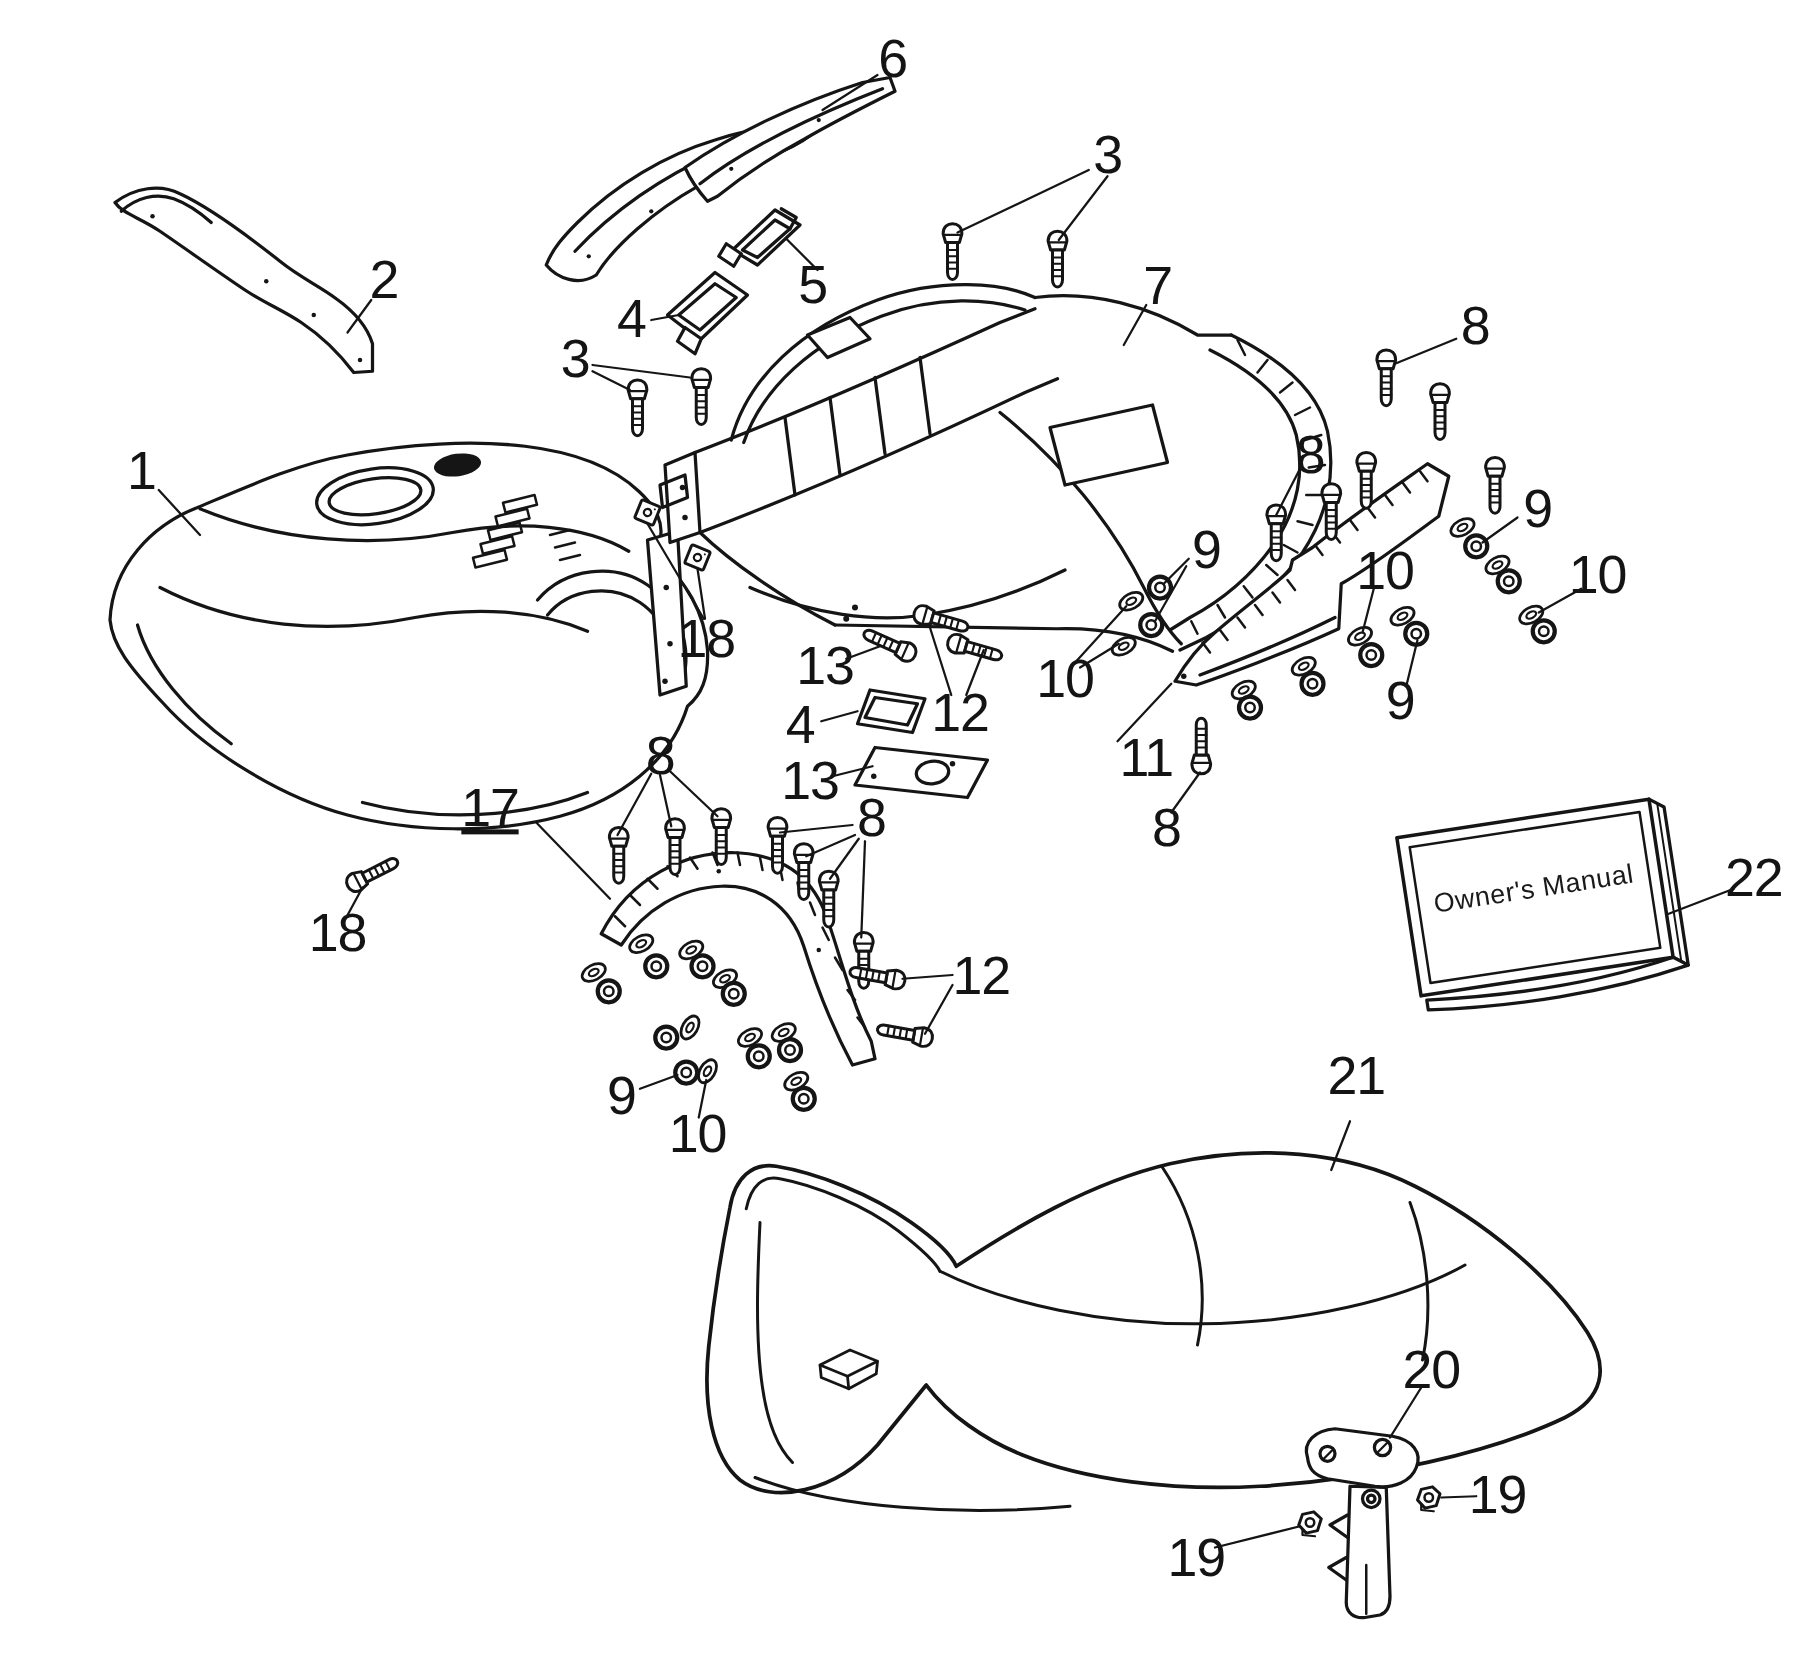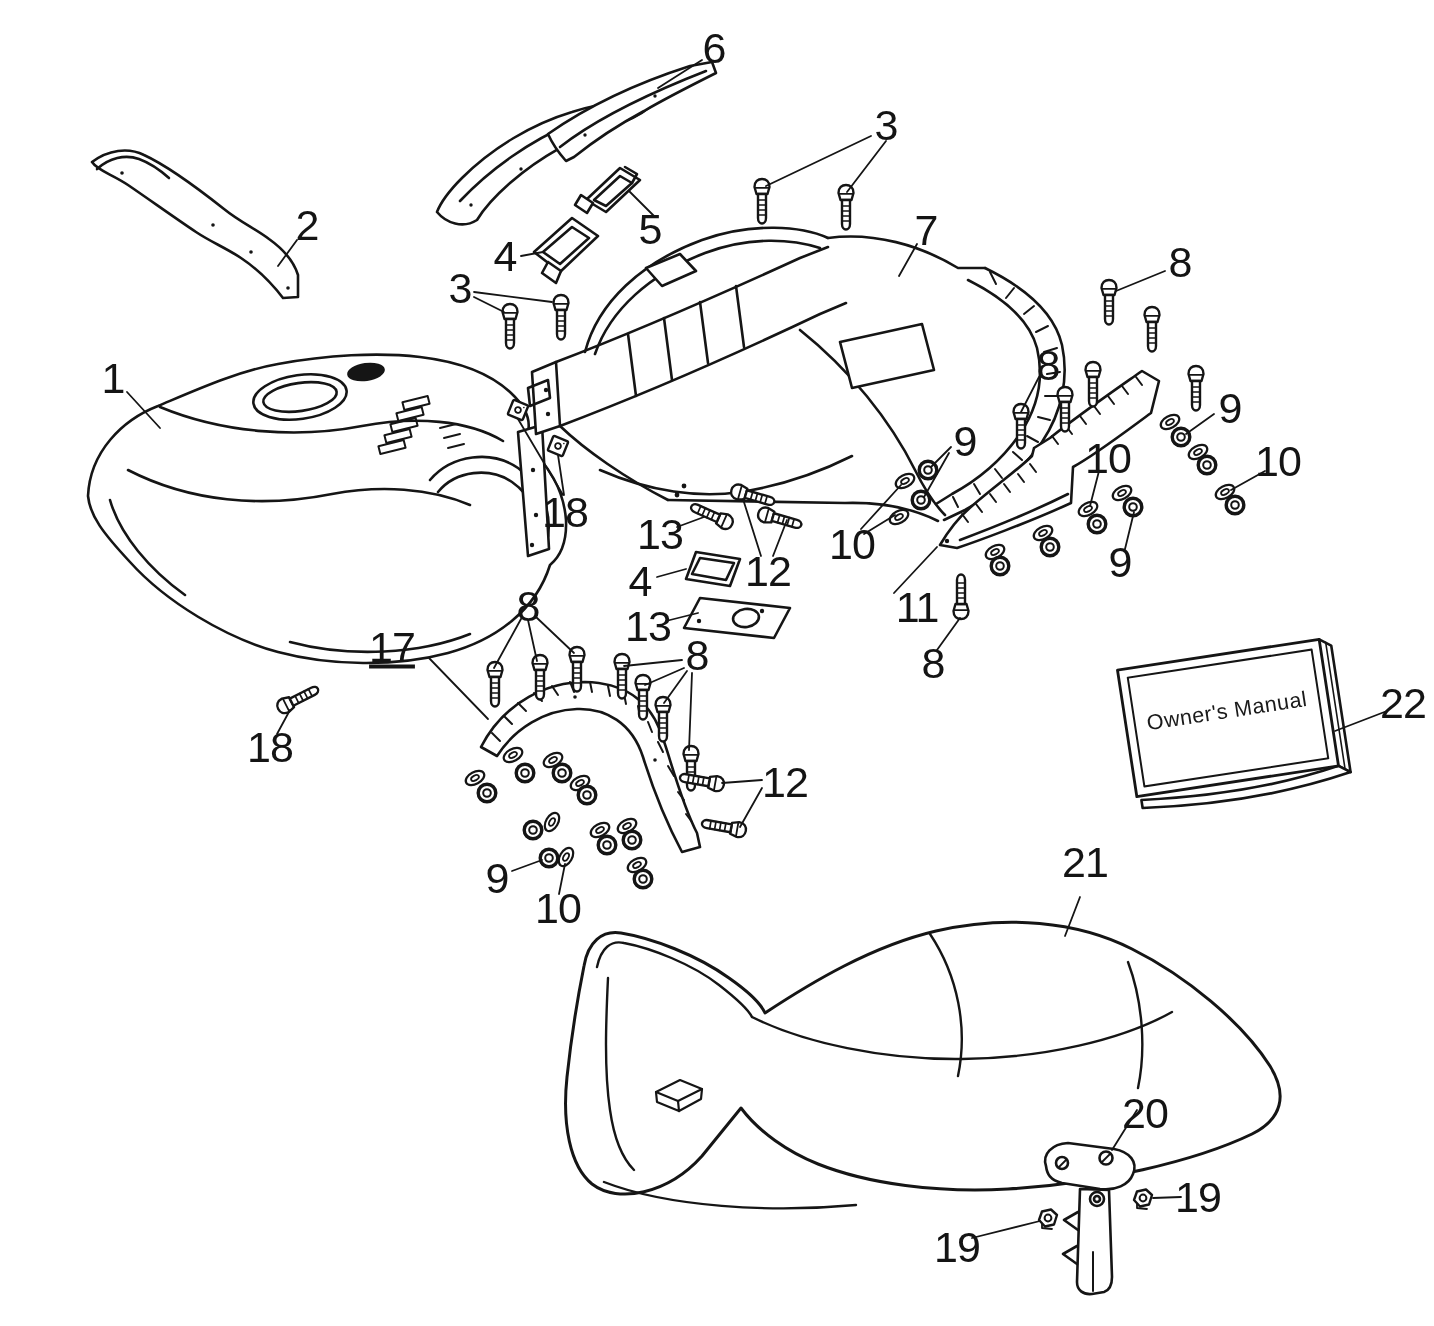--- a/index.html
+++ b/index.html
@@ -406,17 +406,17 @@
   <div class="co" style="left: 768px; top: 571px;">12</div>
   <div class="co" style="left: 785px; top: 782px;">12</div>
   <div class="co" style="left: 648px; top: 626px; text-align: right;">13</div>
   <div class="co" style="left: 640px; top: 581px;">4</div>
   <div class="co" style="left: 660px; top: 534px;">13</div>
   <div class="co" style="left: 565px; top: 512px;">18</div>
   <div class="co" style="left: 392px; top: 647px; text-decoration: underline;">17</div>
   <div class="co" style="left: 270px; top: 747px;">18</div>
   <div class="co" style="left: 957px; top: 1247px;">19</div>
   <div class="co" style="left: 1198px; top: 1197px;">19</div>
-  <div class="co" style="left: 1145px; top: 1097px; margin-top: 16px;">20</div>
+  <div class="co" style="left: 1145px; top: 1097px;">20</div>
   <div class="co" style="left: 1085px; top: 862px;">21</div>
   <div class="co" style="left: 1403px; top: 703px;">22</div>
 
 </div>
 
 </body></html>

